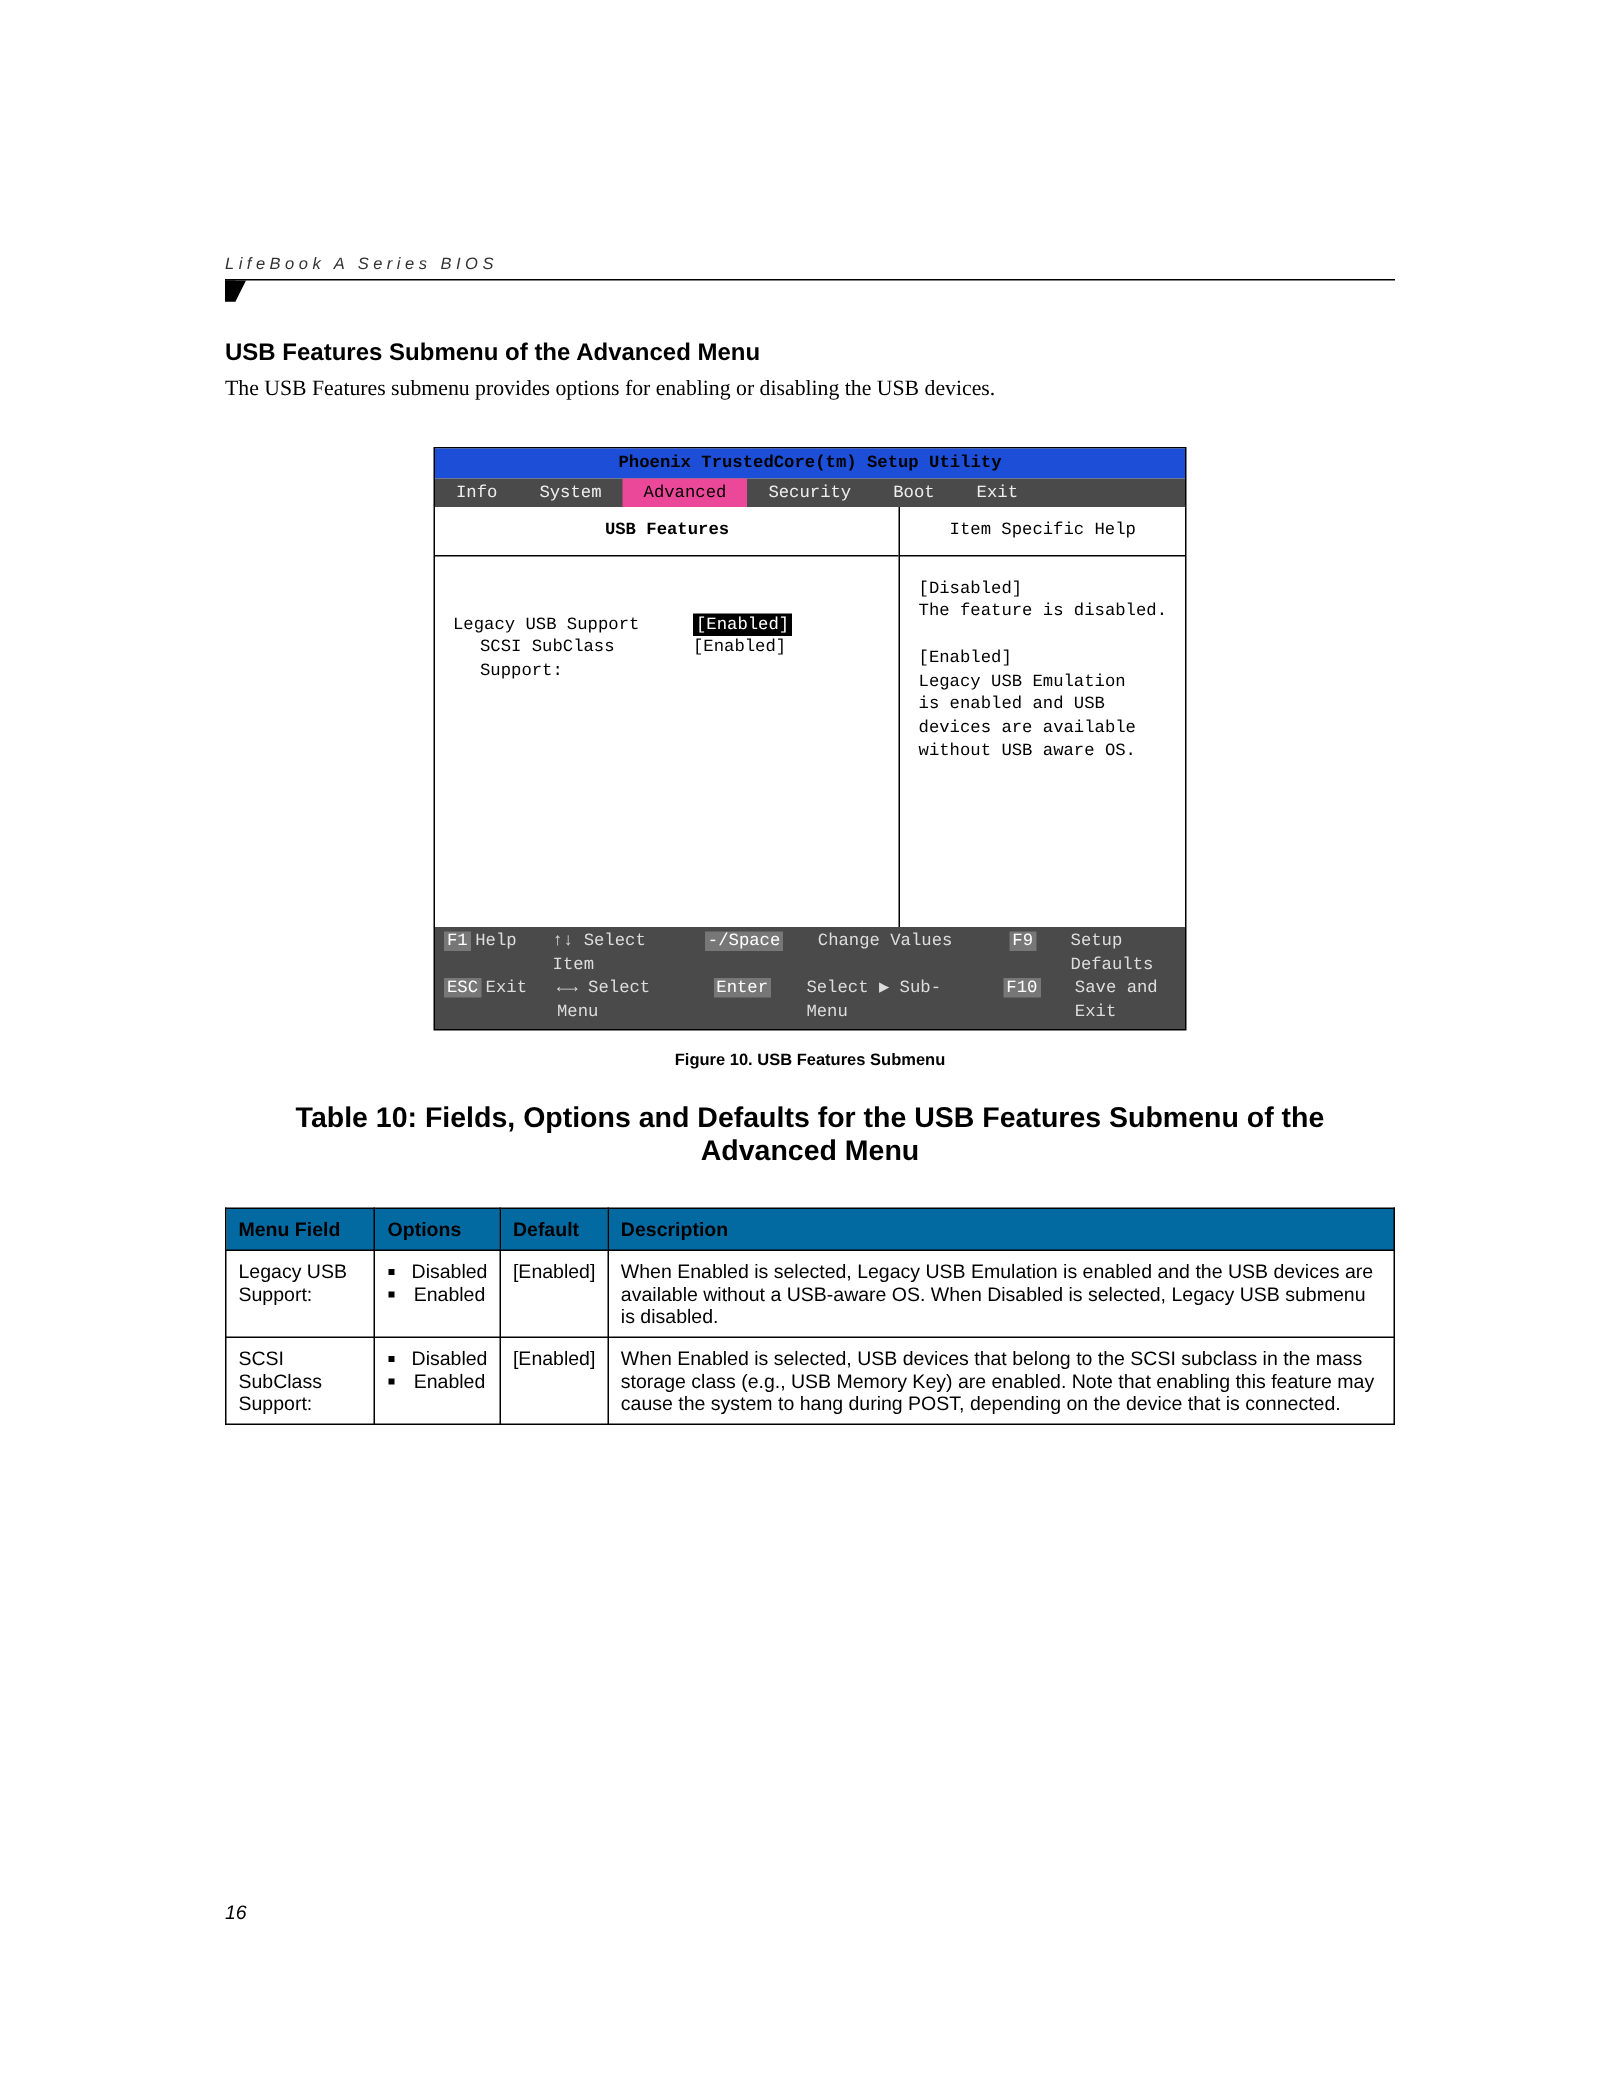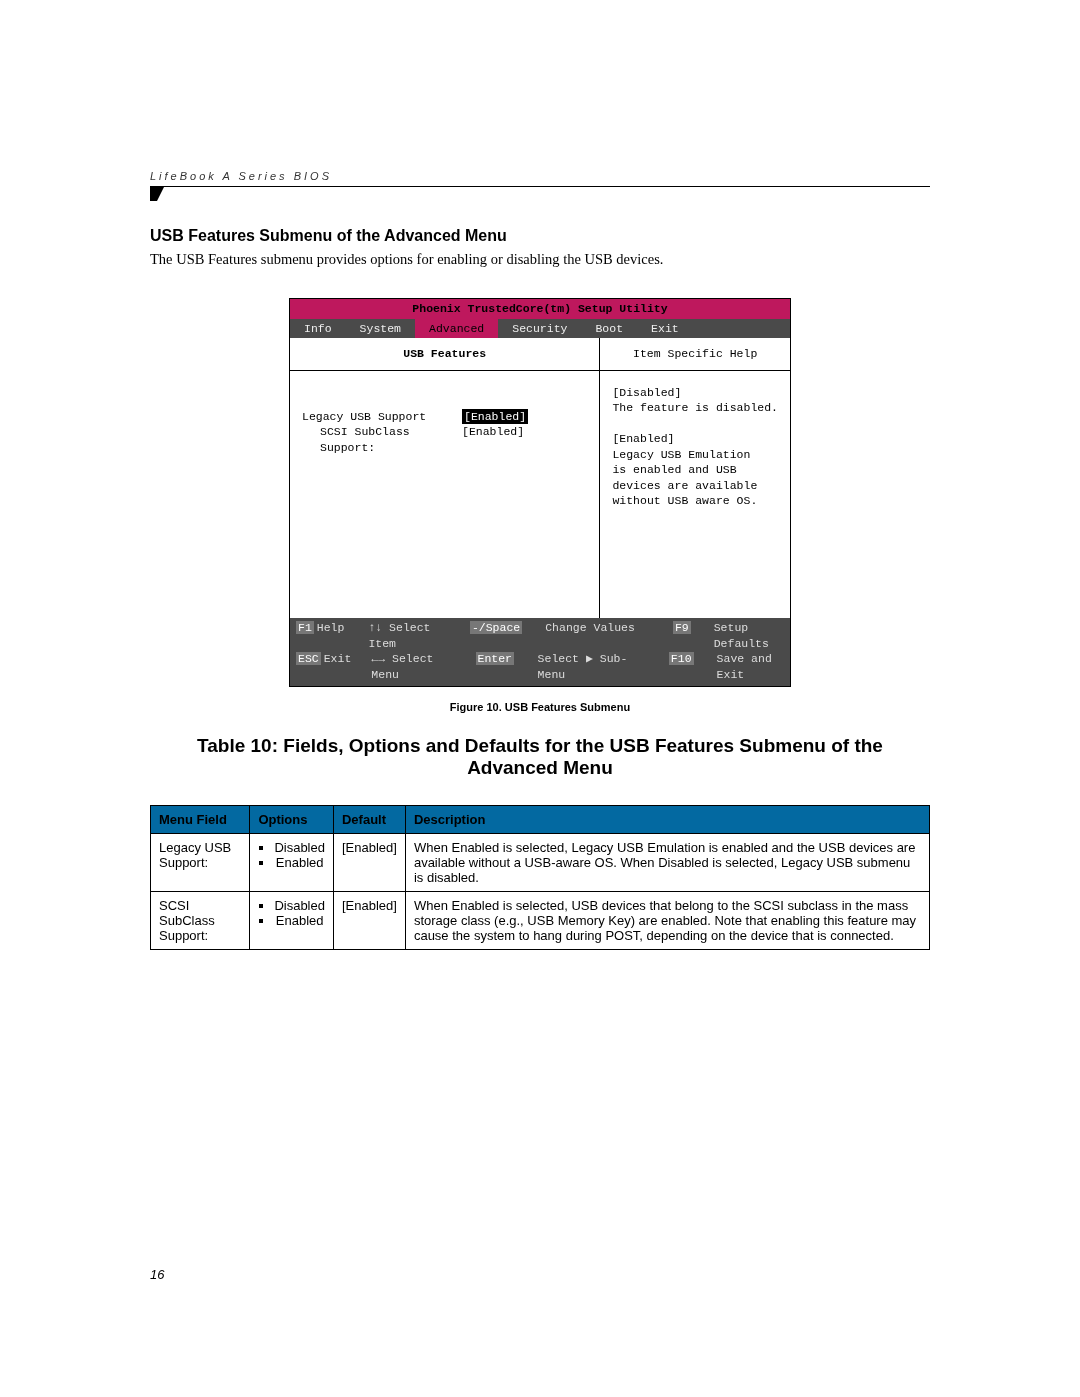--- a/index.html
+++ b/index.html
@@ -54,35 +54,35 @@
   
   .bios {
     width: 500px;
     margin: 0 auto;
     border: 1px solid #000;
     font-family: "Courier New", monospace;
     font-size: 11.5px;
     line-height: 1.35;
   }
   .bios-title {
-    background: #be185d;
+    background: #1d4ed8;
     text-align: center;
     padding: 2px 10px;
     font-weight: bold;
   }
   .bios-tabs {
     background: #4a4a4a;
     color: #eee;
     display: flex;
   }
   .bios-tab {
     padding: 2px 14px;
   }
   .bios-tab.active {
-    background: #be185d;
+    background: #ec4899;
     color: #000;
   }
   .bios-body {
     display: flex;
     height: 280px;
   }
   .bios-left {
     flex: 1 1 62%;
     border-right: 1px solid #000;
     display: flex;

